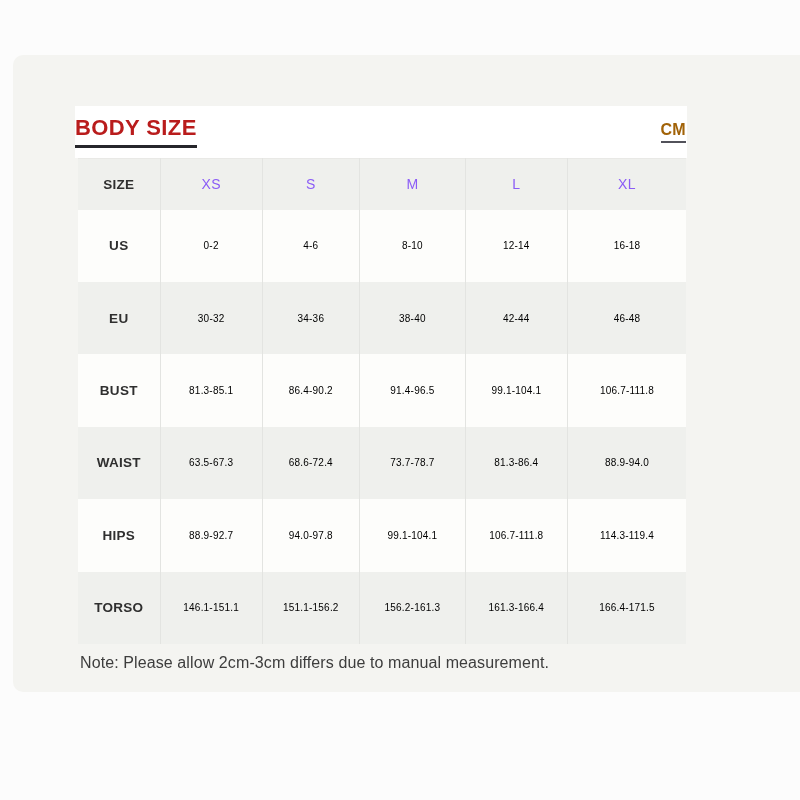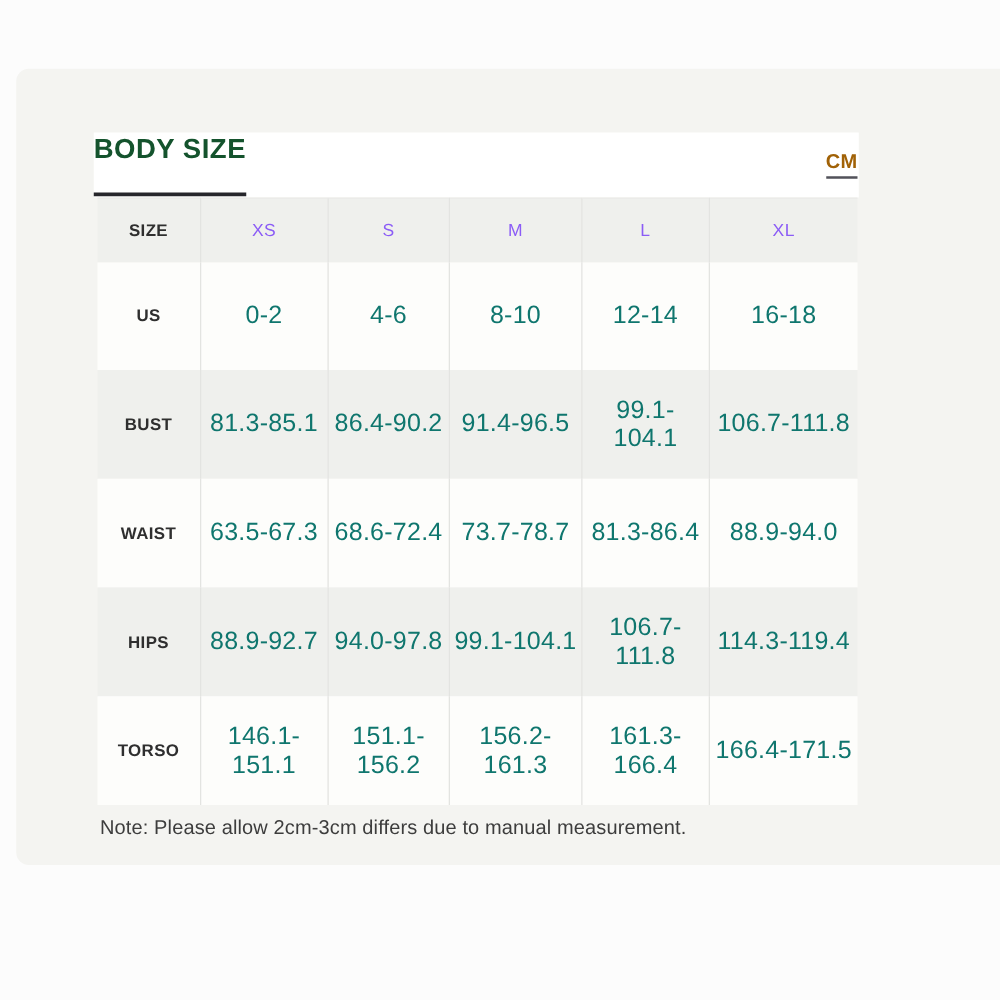--- a/index.html
+++ b/index.html
@@ -34,23 +34,23 @@
     background: #ffffff;
     display: flex;
     justify-content: space-between;
     align-items: center;
   }
   .title {
     display: inline-block;
     font-size: 22px;
     font-weight: 700;
     letter-spacing: 0.4px;
-    color: #14532d;
+    color: #b91c1c;
     border-bottom: 3px solid #26262b;
-    padding-bottom: 22px;
+    padding-bottom: 5px;
     line-height: 1.1;
   }
   .unit {
     display: inline-block;
     font-size: 16px;
     font-weight: 700;
     letter-spacing: 0.3px;
     color: #a16207;
     border-bottom: 2px solid #52525a;
     padding-bottom: 2px;
@@ -91,23 +91,23 @@
   }
   
   .size-table thead th:not(:first-child) {
     font-size: 14px;
     font-weight: 400;
     color: #8b5cf6;
     letter-spacing: 0.3px;
   }
   
   .size-table td {
-    font-size: 20px;
+    font-size: 10px;
     font-weight: 400;
-    color: #0f766e;
+    color: #000000;
     letter-spacing: 0.2px;
   }
   .note {
     position: absolute;
     left: 67px;
     top: 599px;
     font-size: 16px;
     color: #3d3d3d;
     letter-spacing: 0.1px;
   }
@@ -145,20 +145,28 @@
       <tbody>
           <tr>
             <th>US</th>
             <td>0-2</td>
             <td>4-6</td>
             <td>8-10</td>
             <td>12-14</td>
             <td>16-18</td>
           </tr>
           <tr>
+            <th>EU</th>
+            <td>30-32</td>
+            <td>34-36</td>
+            <td>38-40</td>
+            <td>42-44</td>
+            <td>46-48</td>
+          </tr>
+          <tr>
             <th>BUST</th>
             <td>81.3-85.1</td>
             <td>86.4-90.2</td>
             <td>91.4-96.5</td>
             <td>99.1-104.1</td>
             <td>106.7-111.8</td>
           </tr>
           <tr>
             <th>WAIST</th>
             <td>63.5-67.3</td>

